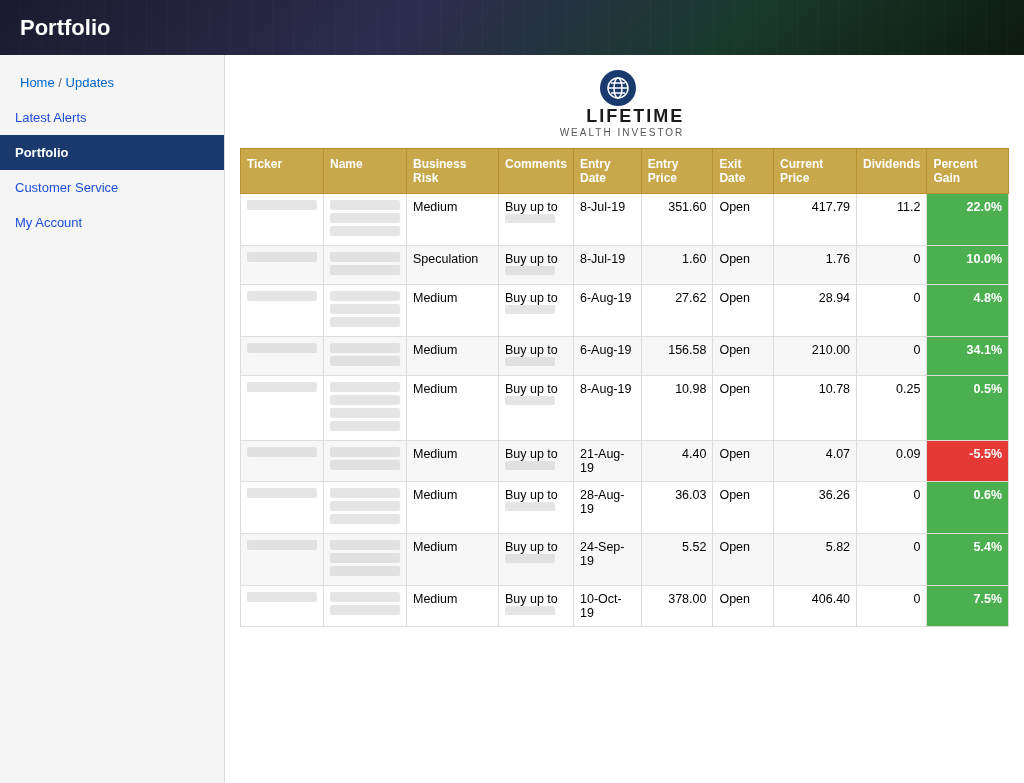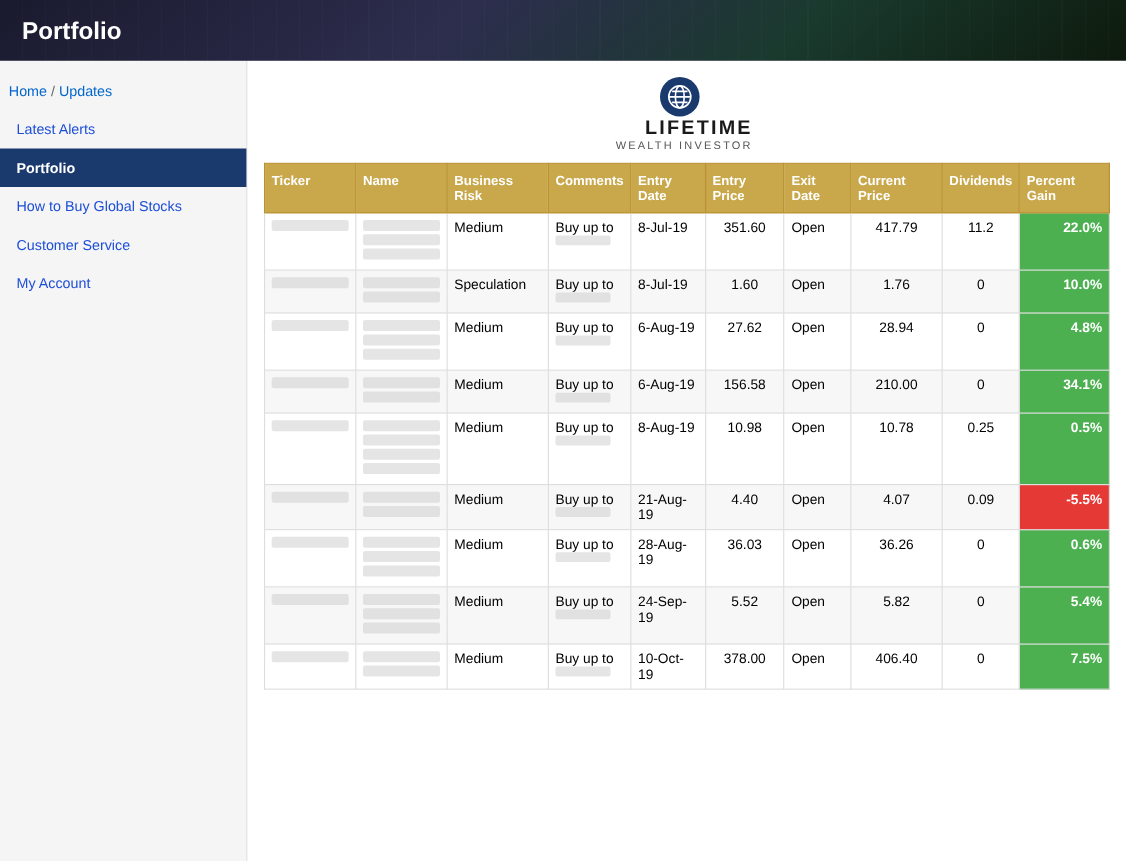--- a/index.html
+++ b/index.html
@@ -50,21 +50,21 @@
       color: #1d4ed8;
       font-size: 13px;
       border-bottom: none;
     }
     .sidebar-item.active {
       background: #1a3a6e;
       color: white;
       font-weight: bold;
     }
     .breadcrumb {
-      padding: 10px 8px;
+      padding: 10px 20px;
       font-size: 13px;
       color: #0066cc;
       cursor: pointer;
     }
     .breadcrumb span { color: #666; }
 
     
     .main-content {
       flex: 1;
       overflow-y: auto;
@@ -156,21 +156,21 @@
       text-align: right;
       font-weight: bold;
     }
     .gain-negative {
       background: #e53935 !important;
       color: white;
       text-align: right;
       font-weight: bold;
     }
 
-    td.num { text-align: center; }
+    td.num { text-align: right; }
   </style>
 </head>
 <body>
 
 <div class="header">
   <span class="header-title">Portfolio</span>
 </div>
 
 <div class="layout">
 
@@ -178,23 +178,20 @@
     <div class="breadcrumb">
       <span style="color:#0066cc;">Home</span>
       <span> / </span>
       <span style="color:#0066cc;">Updates</span>
     </div>
     <div class="sidebar-item">
       <span>Latest Alerts</span>
     </div>
     <div class="sidebar-item active">
       <span>Portfolio</span>
-    </div>
-    <div class="sidebar-item">
-      <span>How to Buy Global Stocks</span>
     </div>
     <div class="sidebar-item">
       <span>Customer Service</span>
     </div>
     <div class="sidebar-item">
       <span>My Account</span>
     </div>
   </div>
 
   <div class="main-content">

